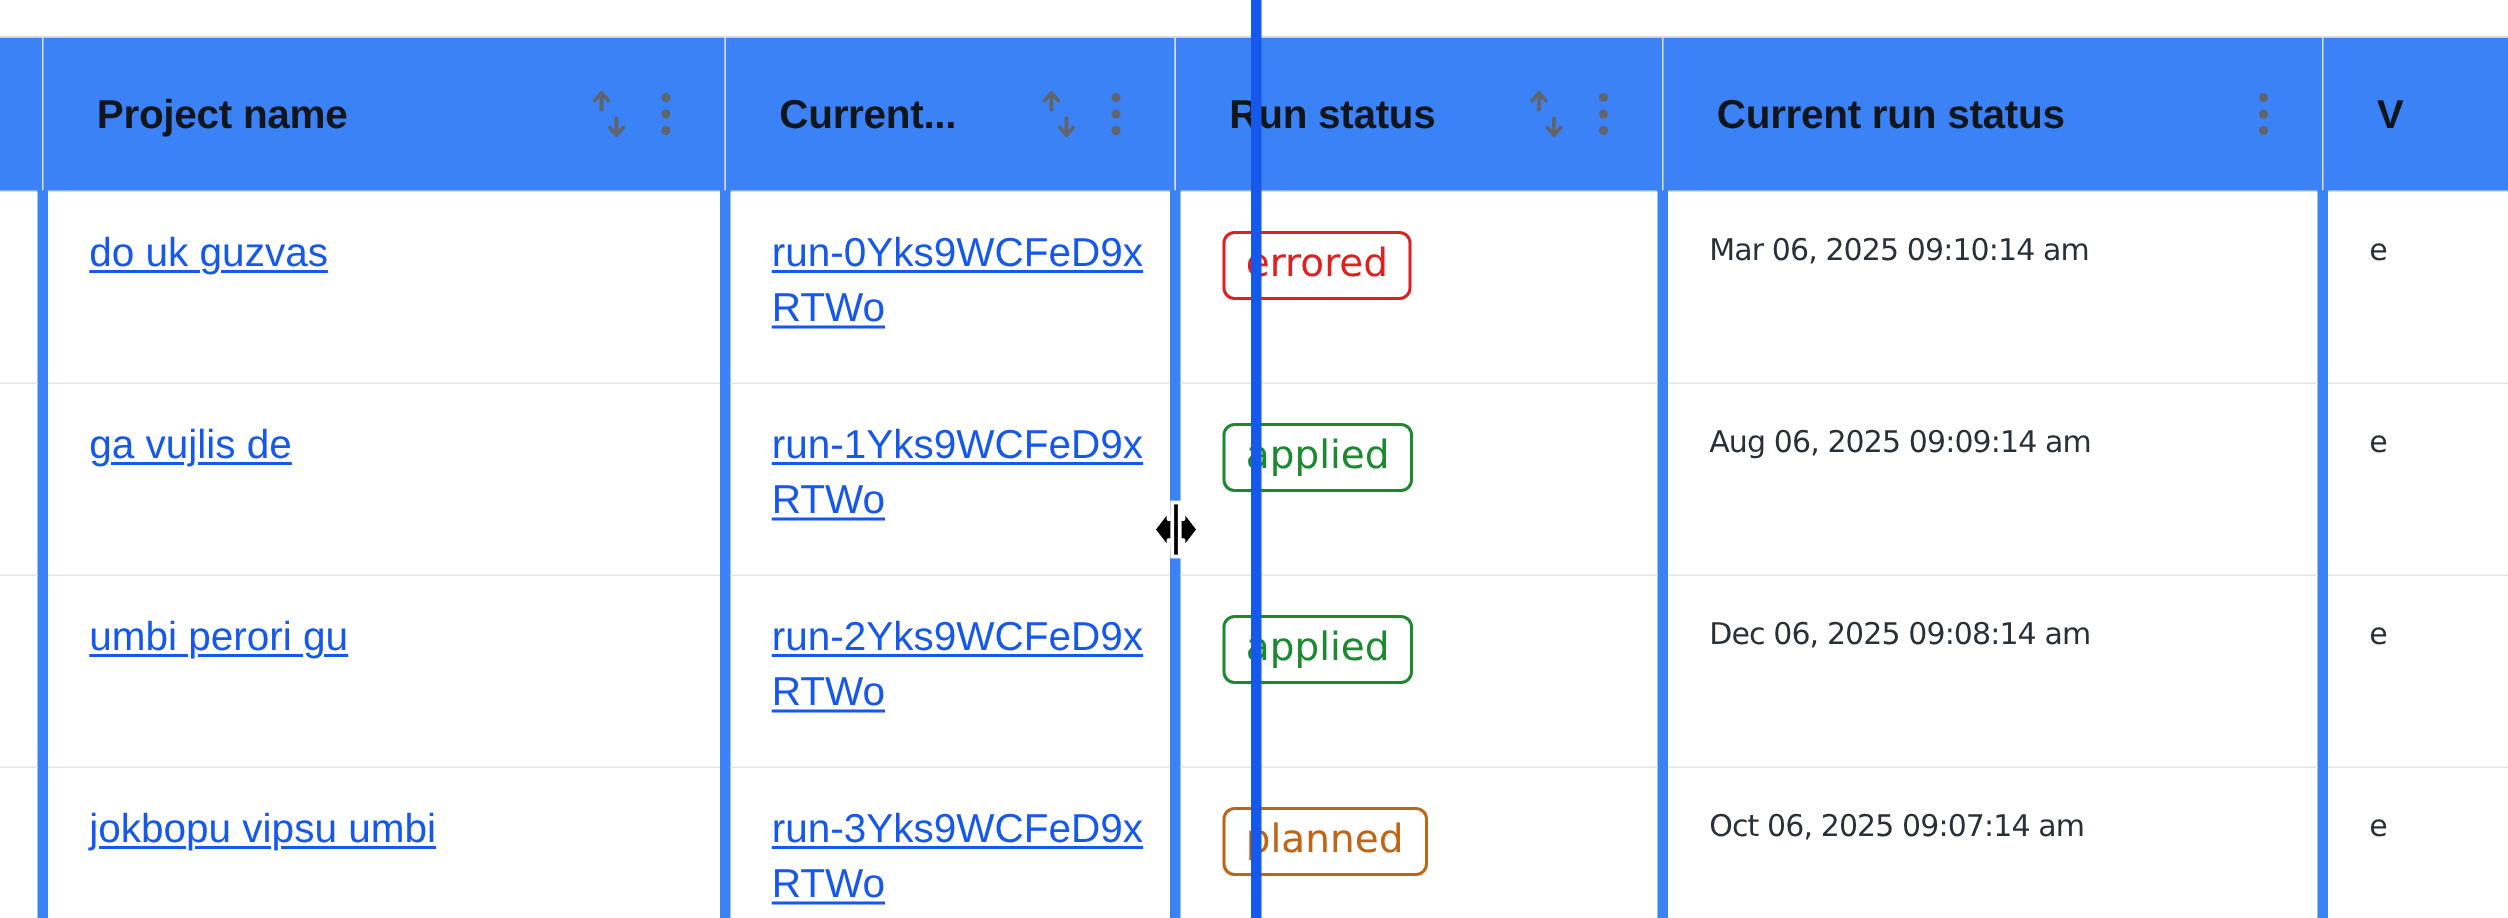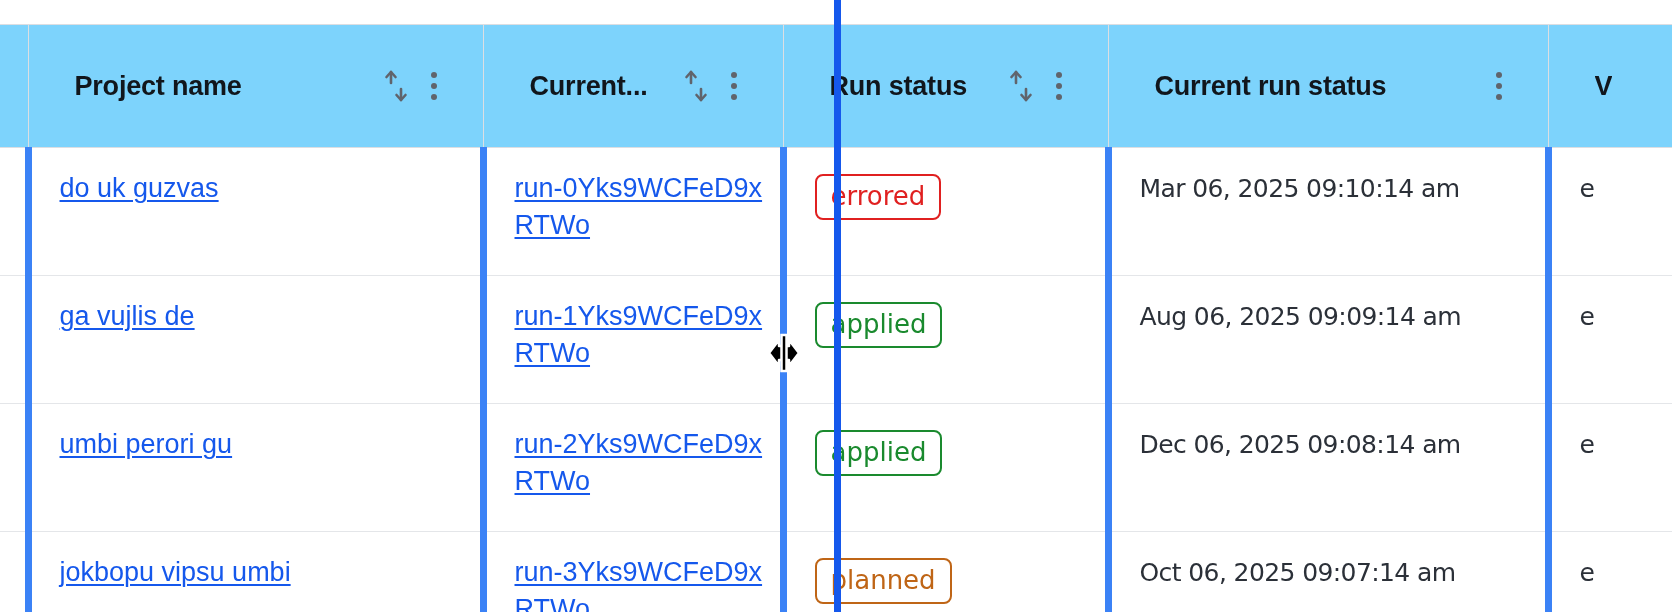--- a/index.html
+++ b/index.html
@@ -35,25 +35,25 @@
     border-collapse: collapse;
     table-layout: fixed;
     width: 1700px;
     border-spacing: 0;
   }
 
   
   thead tr { height: 86px; }
 
   th {
-    background: #7dd3fc;
+    background: #3b82f6;
     border-right: 1px solid #dcdee2;
     border-bottom: 1px solid #dcdee2;
     border-top: 1px solid #dcdee2;
-    padding: 18px;
+    padding: 8px;
     vertical-align: middle;
     font-weight: 700;
     color: #11161c;
     box-sizing: border-box;
   }
 
   .th-inner {
     display: flex;
     align-items: center;
     height: 86px;
@@ -128,21 +128,21 @@
     text-underline-offset: 3px;
     text-decoration-thickness: 2px;
     font-size: 27px;
     line-height: 37px;
     font-family: "Liberation Sans", sans-serif;
     word-break: break-all;
     display: inline;
   }
 
   .datetext {
-    font-size: 25px;
+    font-size: 20px;
     color: #2b3038;
     white-space: nowrap;
     font-family: "DejaVu Sans", sans-serif;
     letter-spacing: -0.6px;
   }
 
   .badge {
     display: inline-block;
     border: 2px solid currentColor;
     border-radius: 8px;

